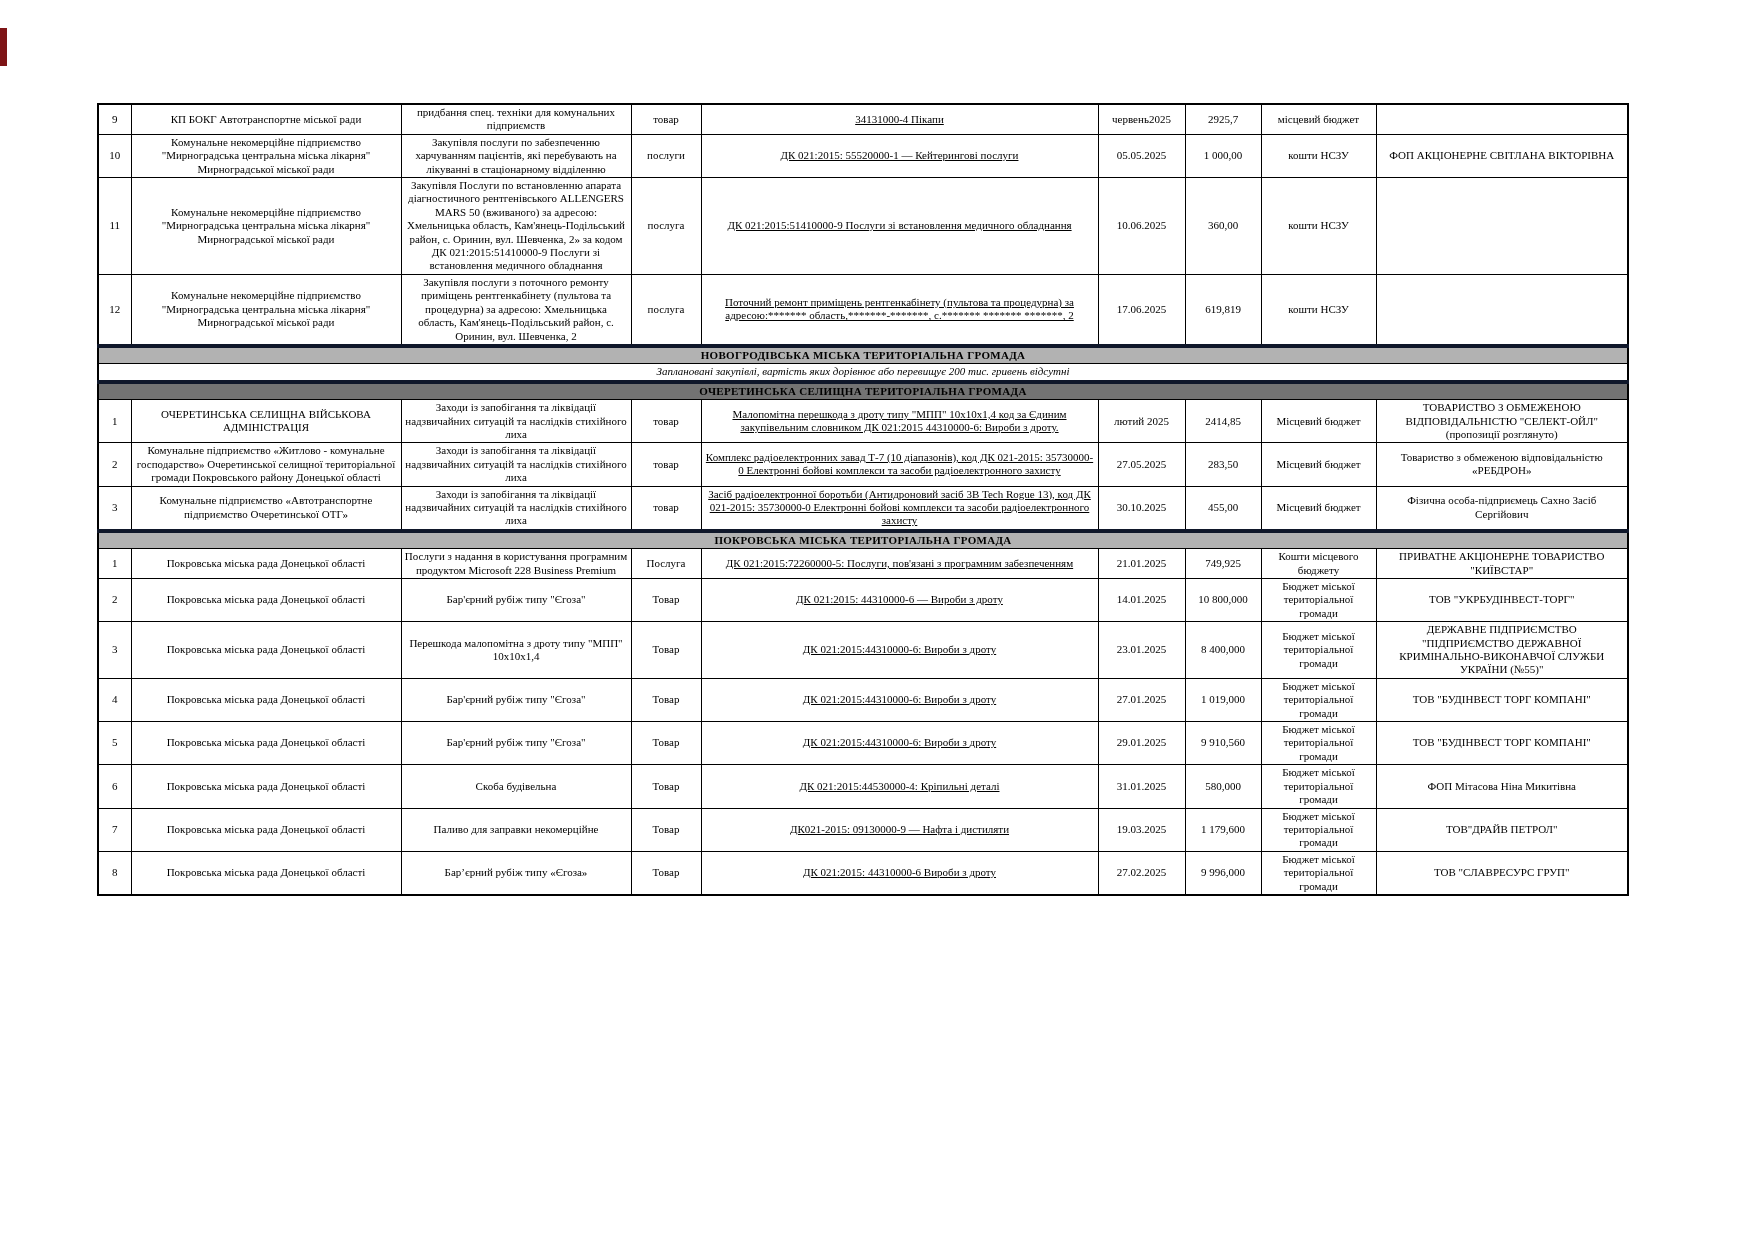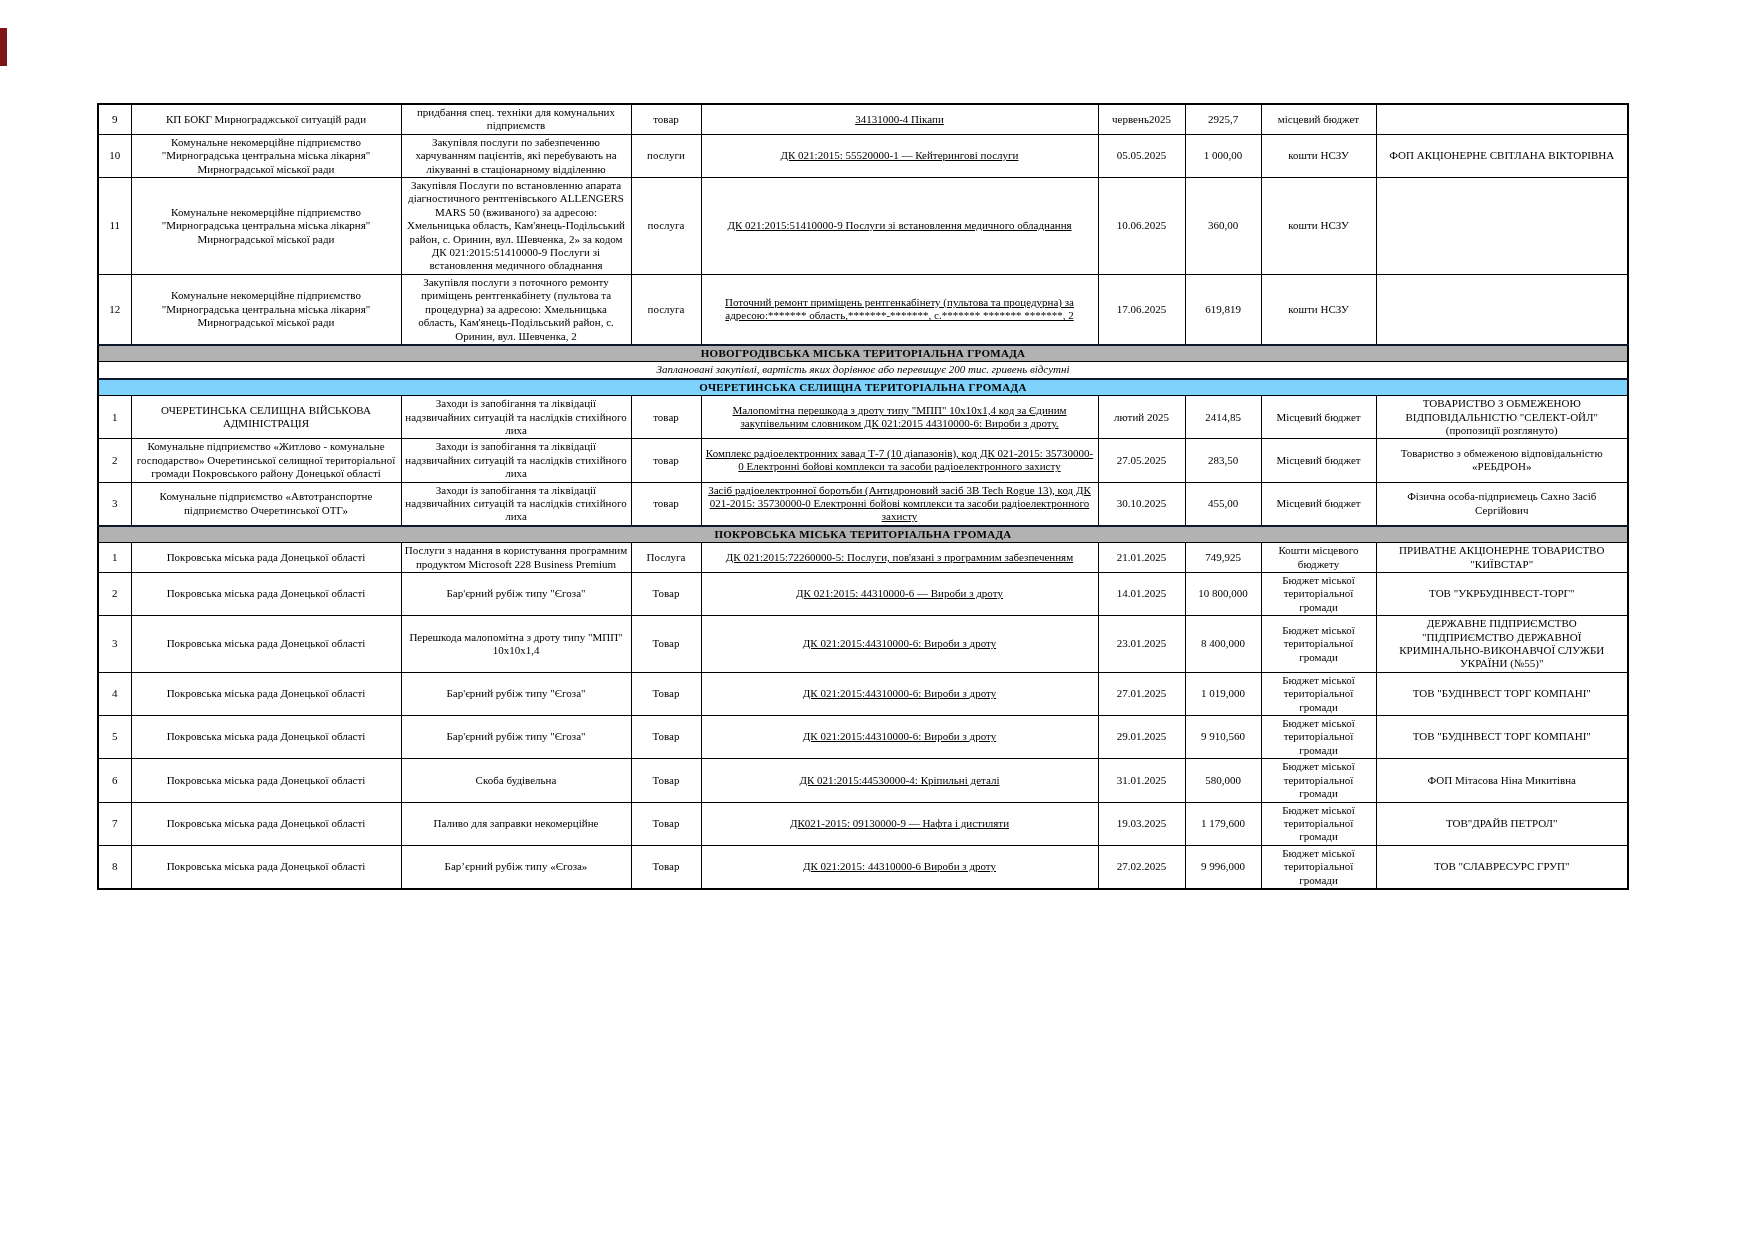--- a/index.html
+++ b/index.html
@@ -15,23 +15,23 @@
   table.proc td {
     border:1px solid #000; padding:1px 3px; font-size:11px; line-height:1.22;
     text-align:center; vertical-align:middle; word-wrap:break-word;
   }
   td.col-num { font-size:11px; }
   td.col-org, td.col-desc { font-size:11px; }
   td.col-code { font-size:11px;text-decoration:underline; }
   td.small { font-size:8.5px; }
   td.hdr { font-weight:bold; font-size:12.5px; padding:0 2px; letter-spacing:0.3px; }
   td.hdr.gray { background:#b2b2b2; }
-  td.hdr.white { background:#7dd3fc; }
+  td.hdr.white { background:#737373; }
   td.note { font-size:11px; padding:0 2px;font-style:italic; }
-  tr.band td { border-top:2px solid #0f172a; border-bottom:1px solid #000; }
+  tr.band td { border-top:4px solid #0f172a; border-bottom:1px solid #000; }
 </style>
 </head>
 <body>
 
 <div class="page">
   <div class="red-tab"></div>
   <table class="proc">
     <colgroup>
       <col style="width:33px">
       <col style="width:270px">
@@ -39,21 +39,21 @@
       <col style="width:70px">
       <col style="width:397px">
       <col style="width:87px">
       <col style="width:76px">
       <col style="width:115px">
       <col style="width:252px">
     </colgroup>
     <tbody id="tbody">
         <tr>
           <td class="col-num">9</td>
-          <td class="col-org">КП БОКГ Мирнограджської ситуацій ради</td>
+          <td class="col-org">КП БОКГ Автотранспортне міської ради</td>
           <td class="col-desc">придбання спец. техніки для комунальних підприємств</td>
           <td class="col-type">товар</td>
           <td class="col-code">34131000-4 Пікапи</td>
           <td class="col-date">червень2025</td>
           <td class="col-amount">2925,7</td>
           <td class="col-budget small">місцевий бюджет</td>
           <td class="col-supplier"></td>
         </tr>
         <tr>
           <td class="col-num">10</td>

